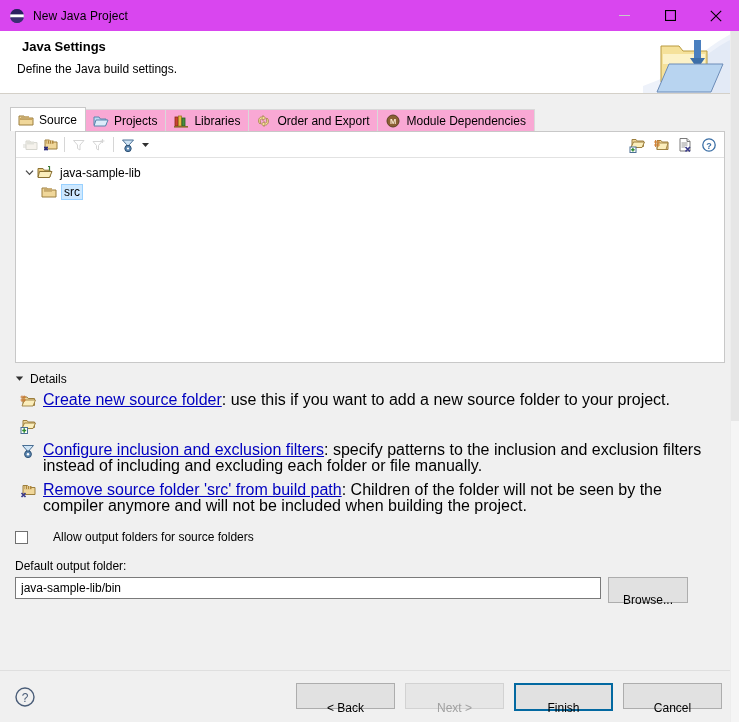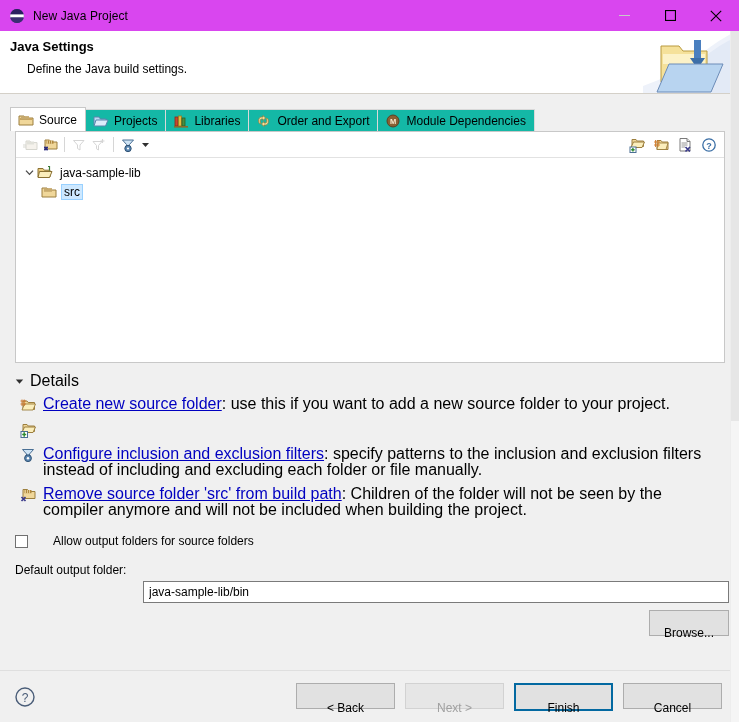--- a/index.html
+++ b/index.html
@@ -69,29 +69,29 @@
   .header {
     background: #ffffff;
     flex: 0 0 auto;
     height: 62px;
     position: relative;
     border-bottom: 1px solid #d4d0c8;
     overflow: hidden;
   }
   .header-title {
     position: absolute;
-    left: 10px;
+    left: 22px;
     top: 8px;
     font-size: 13px;
     font-weight: bold;
     color: #000;
   }
   .header-sub {
     position: absolute;
-    left: 27px;
+    left: 17px;
     top: 31px;
     font-size: 12px;
     color: #000;
   }
   .header-banner {
     position: absolute;
     right: 0px;
     top: -7px;
     width: 96px;
     height: 78px;
@@ -115,21 +115,21 @@
     z-index: 2;
   }
   .tab {
     display: flex;
     align-items: center;
     gap: 5px;
     height: 22px;
     padding: 0 8px 0 7px;
     border: 1px solid #d9d9d9;
     border-bottom: none;
-    background: #14b8a6;
+    background: #f9a8d4;
     font-size: 12px;
     color: #000;
     box-sizing: border-box;
     margin-right: -1px;
     white-space: nowrap;
   }
   .tab.active {
     background: #ffffff;
     border-color: #c8c8c8;
     height: 24px;
@@ -217,21 +217,21 @@
     border: 1px solid #99d1ff;
     padding: 0px 2px;
   }
 
   
   .details-head {
     display: flex;
     align-items: flex-start;
     gap: 6px;
     margin: 9px 0 6px 5px;
-    font-size: 16px;
+    font-size: 12px;
   }
   .details-list { margin-left: 10px; }
   .detail-row {
     display: flex;
     align-items: flex-start;
     margin-bottom: 8px;
     line-height: 16px;
   }
   .detail-icon {
     width: 16px; height: 16px;
@@ -260,24 +260,23 @@
     width: 13px;
     height: 13px;
     border: 1px solid #707070;
     background: #fff;
     box-sizing: border-box;
     flex: 0 0 auto;
   }
   .outlabel { margin: 15px 0 4px 5px; font-size: 12px; }
   .outrow {
     display: flex;
-    align-items: flex-end;
+    align-items: flex-start;
     margin-left: 5px;
     gap: 7px;
-    flex-direction: column;
   }
   .textfield {
     width: 586px;
     height: 22px;
     border: 1px solid #7a7a7a;
     background: #fff;
     box-sizing: border-box;
     font-family: "Liberation Sans", sans-serif;
     font-size: 12px;
     padding: 0 5px;

